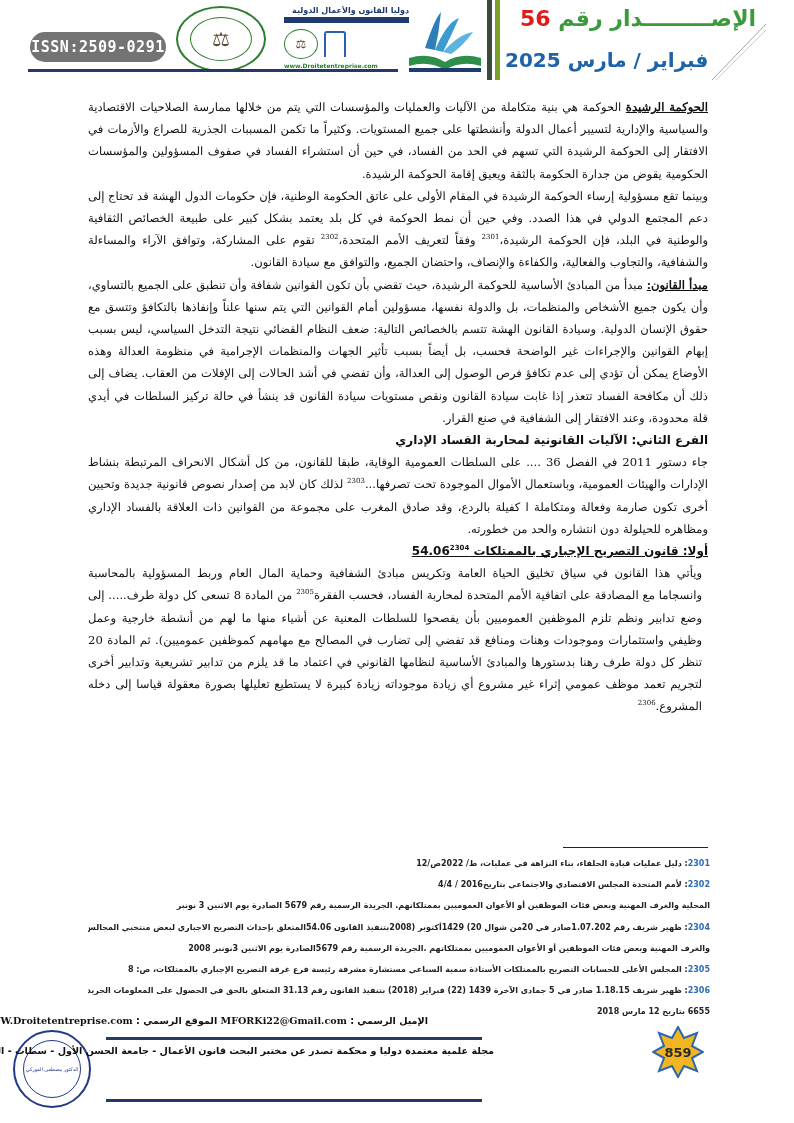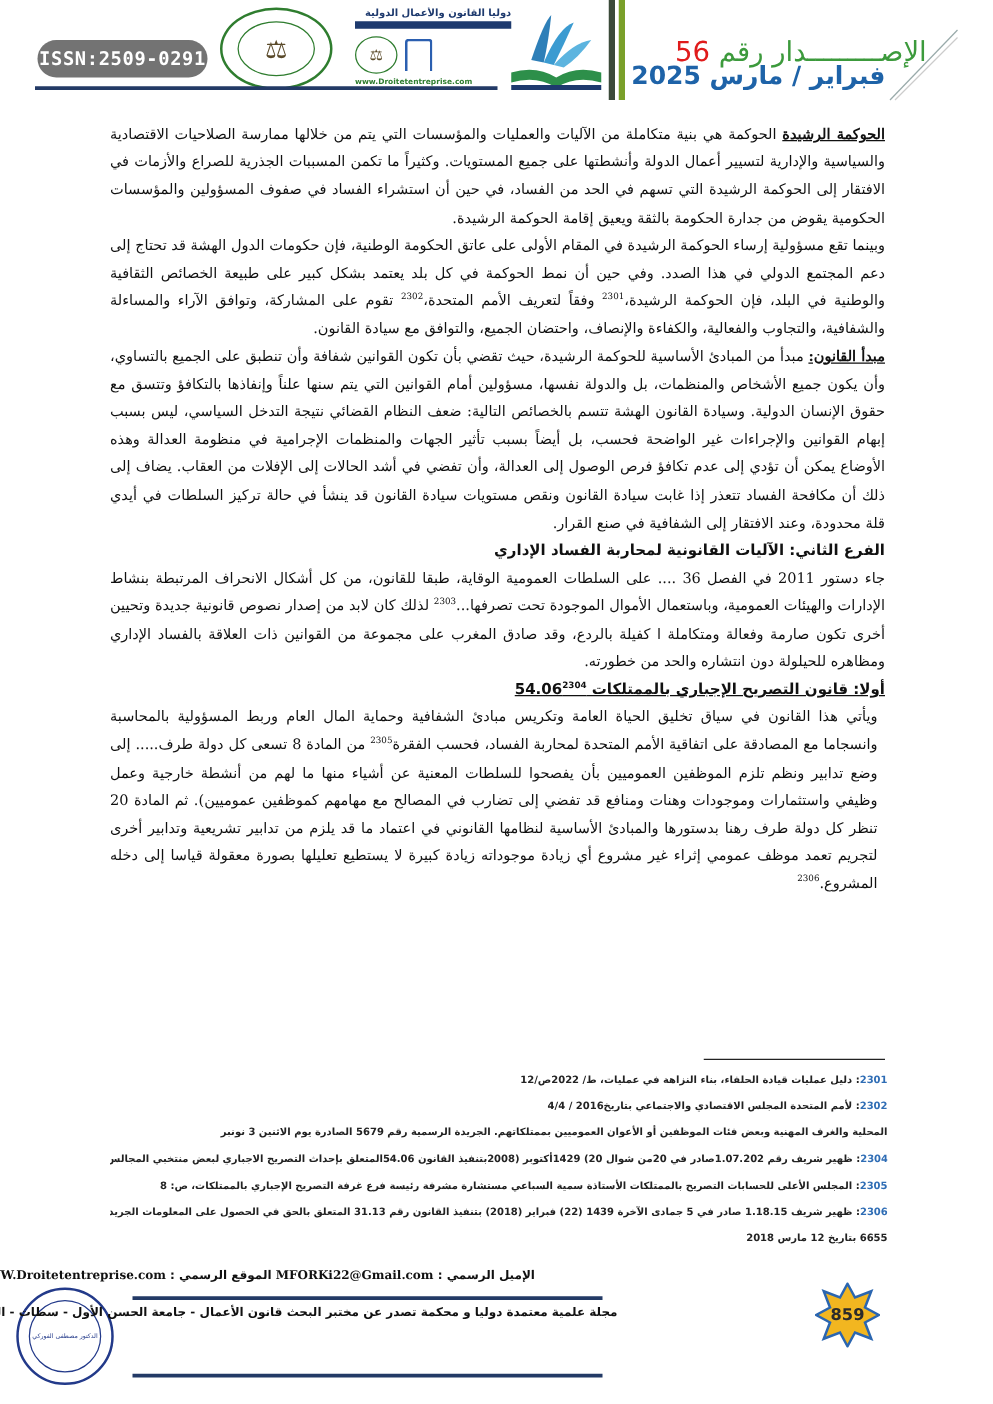--- a/index.html
+++ b/index.html
@@ -25,22 +25,22 @@
   .journal-band { margin-top: 2px; height: 6px; background: #1e3a6e; }
   .journal-logos { display: flex; align-items: center; gap: 6px; margin-top: 4px; height: 34px; }
   .mini-seal { width: 34px; height: 30px; border: 1.5px solid #2f7d2f; border-radius: 50%; display:flex; align-items:center; justify-content:center; font-size: 12px; color:#5a4a2a; }
   .uni-mark { width: 22px; height: 26px; border: 2px solid #2b5fb0; border-bottom: none; border-radius: 3px 3px 0 0; }
   .uni-text { font-size: 6px; color: #555; direction: rtl; }
   .journal-url { font-size: 6px; color: #2f7d2f; font-weight: bold; margin-top: 1px; }
   .book-logo { position: absolute; left: 405px; top: 8px; width: 78px; height: 66px; }
   .vbar1 { position: absolute; left: 487px; top: 0; width: 5px; height: 80px; background: #3b4a3a; }
   .vbar2 { position: absolute; left: 495px; top: 0; width: 5px; height: 80px; background: #7aa02a; }
   .issue-line {
-    position: absolute; left: 540px; top: 6px; direction: rtl; white-space: nowrap;
-    font-size: 22px; font-weight: normal; color: #3c9a3c; margin-top: 24px;
+    position: absolute; left: 520px; top: 6px; direction: rtl; white-space: nowrap;
+    font-size: 22px; font-weight: bold; color: #3c9a3c;
   }
   .issue-line .num { color: #e01b1b; }
   .date-line {
     position: absolute; left: 505px; top: 48px; direction: rtl; white-space: nowrap;
     font-size: 20px; font-weight: bold; color: #1e63a8;
   }
   .diag { position: absolute; left: 708px; top: 22px; width: 60px; height: 60px; }
   .header-rule { position: absolute; left: 28px; top: 69px; width: 370px; height: 3px; background: #233a66; }
 
   
@@ -157,20 +157,21 @@
     <span>ويأتي هذا القانون في سياق تخليق الحياة العامة وتكريس مبادئ الشفافية وحماية المال العام وربط المسؤولية بالمحاسبة وانسجاما مع المصادقة على اتفاقية الأمم المتحدة لمحاربة الفساد، فحسب الفقرة</span><sup>2305</sup><span> من المادة 8 تسعى كل دولة طرف..... إلى وضع تدابير ونظم تلزم الموظفين العموميين بأن يفصحوا للسلطات المعنية عن أشياء منها ما لهم من أنشطة خارجية وعمل وظيفي واستثمارات وموجودات وهنات ومنافع قد تفضي إلى تضارب في المصالح مع مهامهم كموظفين عموميين). ثم المادة 20 تنظر كل دولة طرف رهنا بدستورها والمبادئ الأساسية لنظامها القانوني في اعتماد ما قد يلزم من تدابير تشريعية وتدابير أخرى لتجريم تعمد موظف عمومي إثراء غير مشروع أي زيادة موجوداته زيادة كبيرة لا يستطيع تعليلها بصورة معقولة قياسا إلى دخله المشروع.</span><sup>2306</sup>
   </p>
 </div>
 
 <div class="fn-rule"></div>
 <div class="footnotes">
   <div class="fn"><span class="fn-num">2301</span><span>: دليل عمليات قيادة الحلفاء، بناء النزاهة في عمليات، ط/ 2022ص/12</span></div>
   <div class="fn"><span class="fn-num">2302</span><span>: لأمم المتحدة المجلس الاقتصادي والاجتماعي بتاريخ2016 / 4/4</span></div>
   <div class="fn">المحلية والغرف المهنية وبعض فئات الموظفين أو الأعوان العموميين بممتلكاتهم. الجريدة الرسمية رقم 5679 الصادرة يوم الاثنين 3 نونبر</div>
   <div class="fn"><span class="fn-num">2304</span><span>: ظهير شريف رقم 1.07.202صادر في 20من شوال 20) 1429أكتوبر (2008بتنفيذ القانون 54.06المتعلق بإحداث التصريح الاجباري لبعض منتخبي المجالس المحلية</span></div>
+  <div class="fn">والغرف المهنية وبعض فئات الموظفين أو الأعوان العموميين بممتلكاتهم .الجريدة الرسمية رقم 5679الصادرة يوم الاثنين 3نونبر 2008</div>
   <div class="fn"><span class="fn-num">2305</span><span>: المجلس الأعلى للحسابات التصريح بالممتلكات الأستاذة سمية السباعي مستشارة مشرفة رئيسة فرع غرفة التصريح الإجباري بالممتلكات، ص: 8</span></div>
   <div class="fn"><span class="fn-num">2306</span><span>: ظهير شريف 1.18.15 صادر في 5 جمادى الآخرة 1439 (22) فبراير (2018) بتنفيذ القانون رقم 31.13 المتعلق بالحق في الحصول على المعلومات الجريدة الرسمية عدد</span></div>
   <div class="fn">6655 بتاريخ 12 مارس 2018</div>
 </div>
 
 <div class="stamp">
   <div class="ring">
     <div class="stamp-text">الدكتور مصطفى الفوركي</div>
   </div>
 </div>

